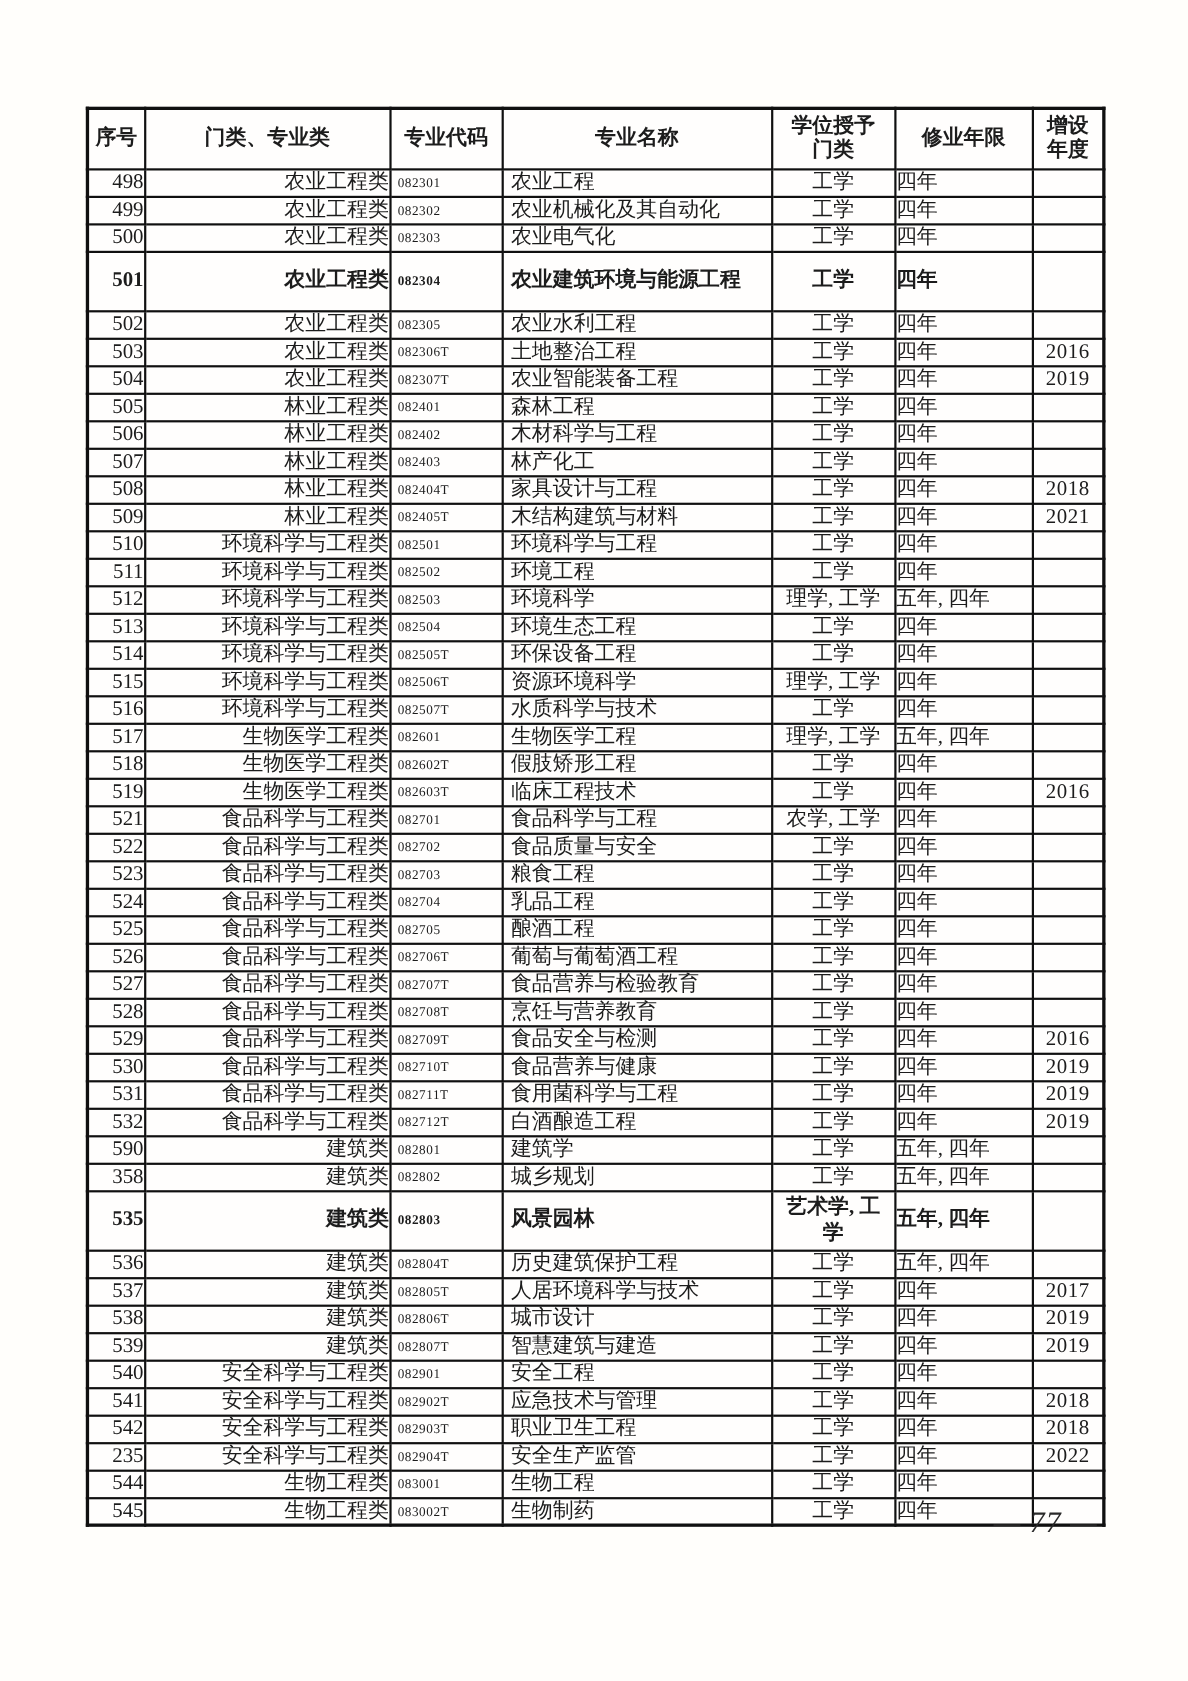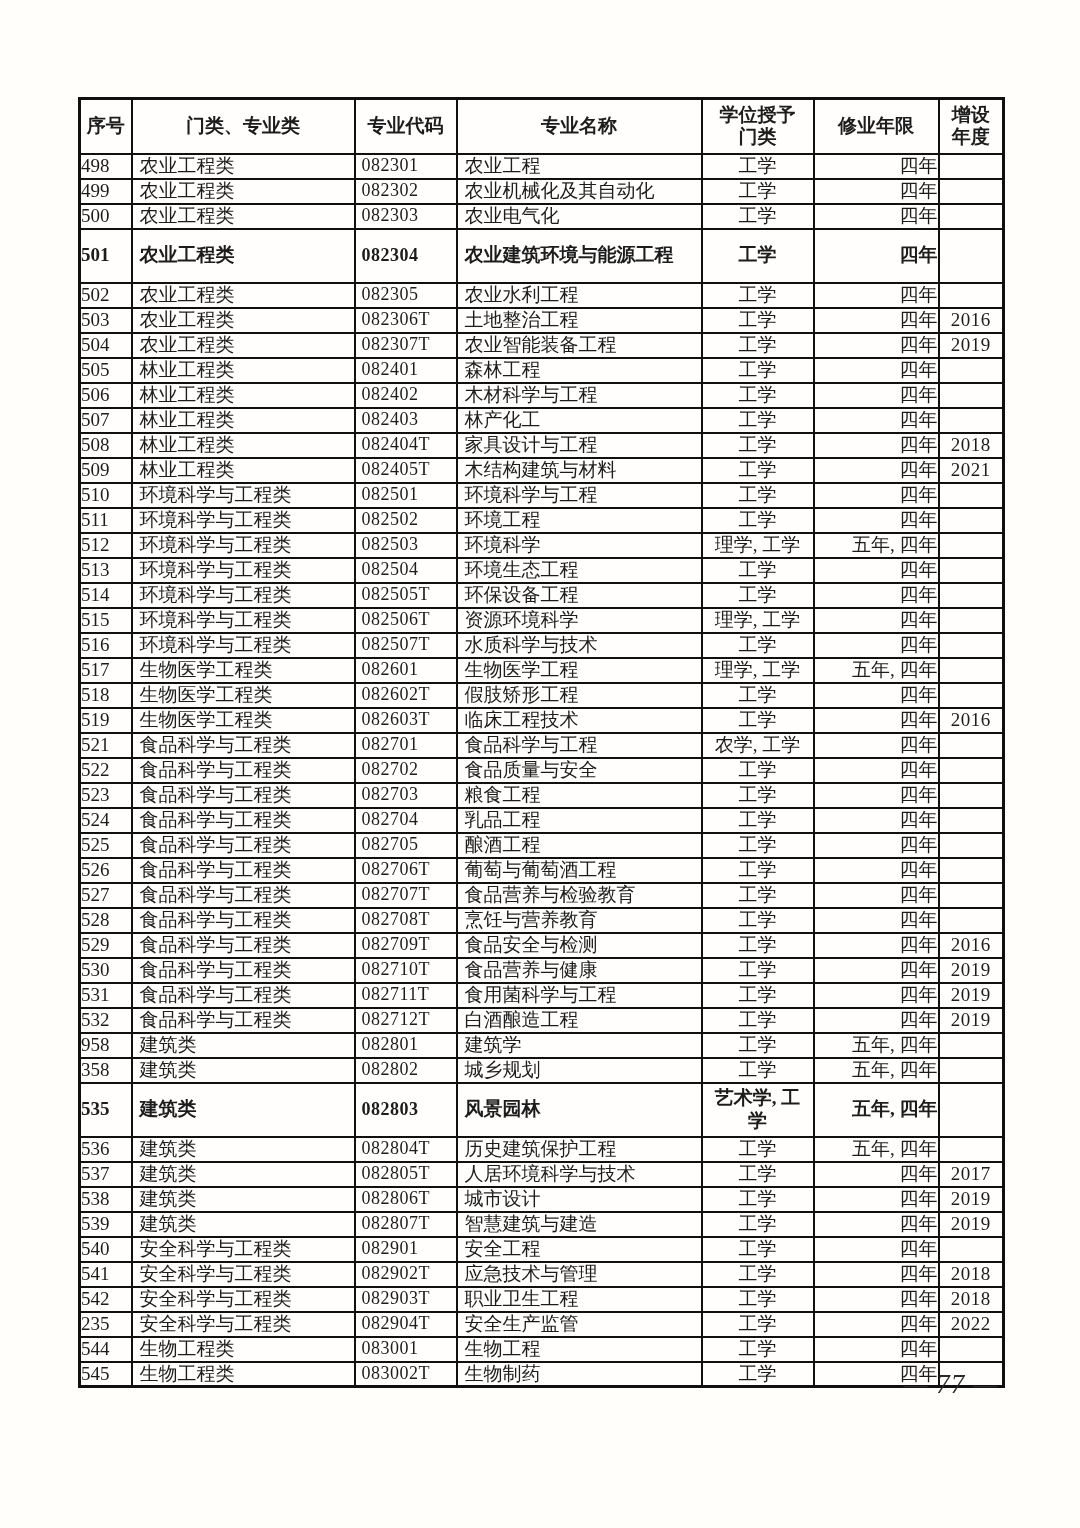--- a/index.html
+++ b/index.html
@@ -31,26 +31,26 @@
   thead th {
     height: 55px;
     font-size: 21px;
     font-weight: bold;
     text-align: center;
     white-space: pre-line;
     border-bottom-width: 3px;
   }
   tbody tr { height: 25px; }
   tbody tr.tall { height: 54px; font-weight: bold; }
-  tbody td:nth-child(1) { text-align: left; }
-  tbody td:nth-child(2) { text-align: left; padding-left: 7px; }
-  tbody td:nth-child(3) { text-align: left; padding-left: 6px; font-size: 18px; letter-spacing: 0.5px; }
+  tbody td:nth-child(1) { text-align: right; }
+  tbody td:nth-child(2) { text-align: right; padding-left: 7px; }
+  tbody td:nth-child(3) { text-align: left; padding-left: 6px; font-size: 12px; letter-spacing: 0.5px; }
   tbody td:nth-child(4) { text-align: left; padding-left: 7px; }
   tbody td:nth-child(5) { text-align: center; padding: 0 4px; }
-  tbody td:nth-child(6) { text-align: right; }
+  tbody td:nth-child(6) { text-align: left; }
   tbody td:nth-child(7) { text-align: center; letter-spacing: 0.5px; }
 
   .page-footer {
     position: absolute;
     top: 1369px;
     right: 82px;
     font-size: 27px;
     font-style: italic;
     color: #2a2a2a;
     letter-spacing: 1px;
@@ -385,21 +385,21 @@
         <tr>
           <td>532</td>
           <td>食品科学与工程类</td>
           <td>082712T</td>
           <td>白酒酿造工程</td>
           <td>工学</td>
           <td>四年</td>
           <td>2019</td>
         </tr>
         <tr>
-          <td>958</td>
+          <td>590</td>
           <td>建筑类</td>
           <td>082801</td>
           <td>建筑学</td>
           <td>工学</td>
           <td>五年, 四年</td>
           <td></td>
         </tr>
         <tr>
           <td>358</td>
           <td>建筑类</td>

